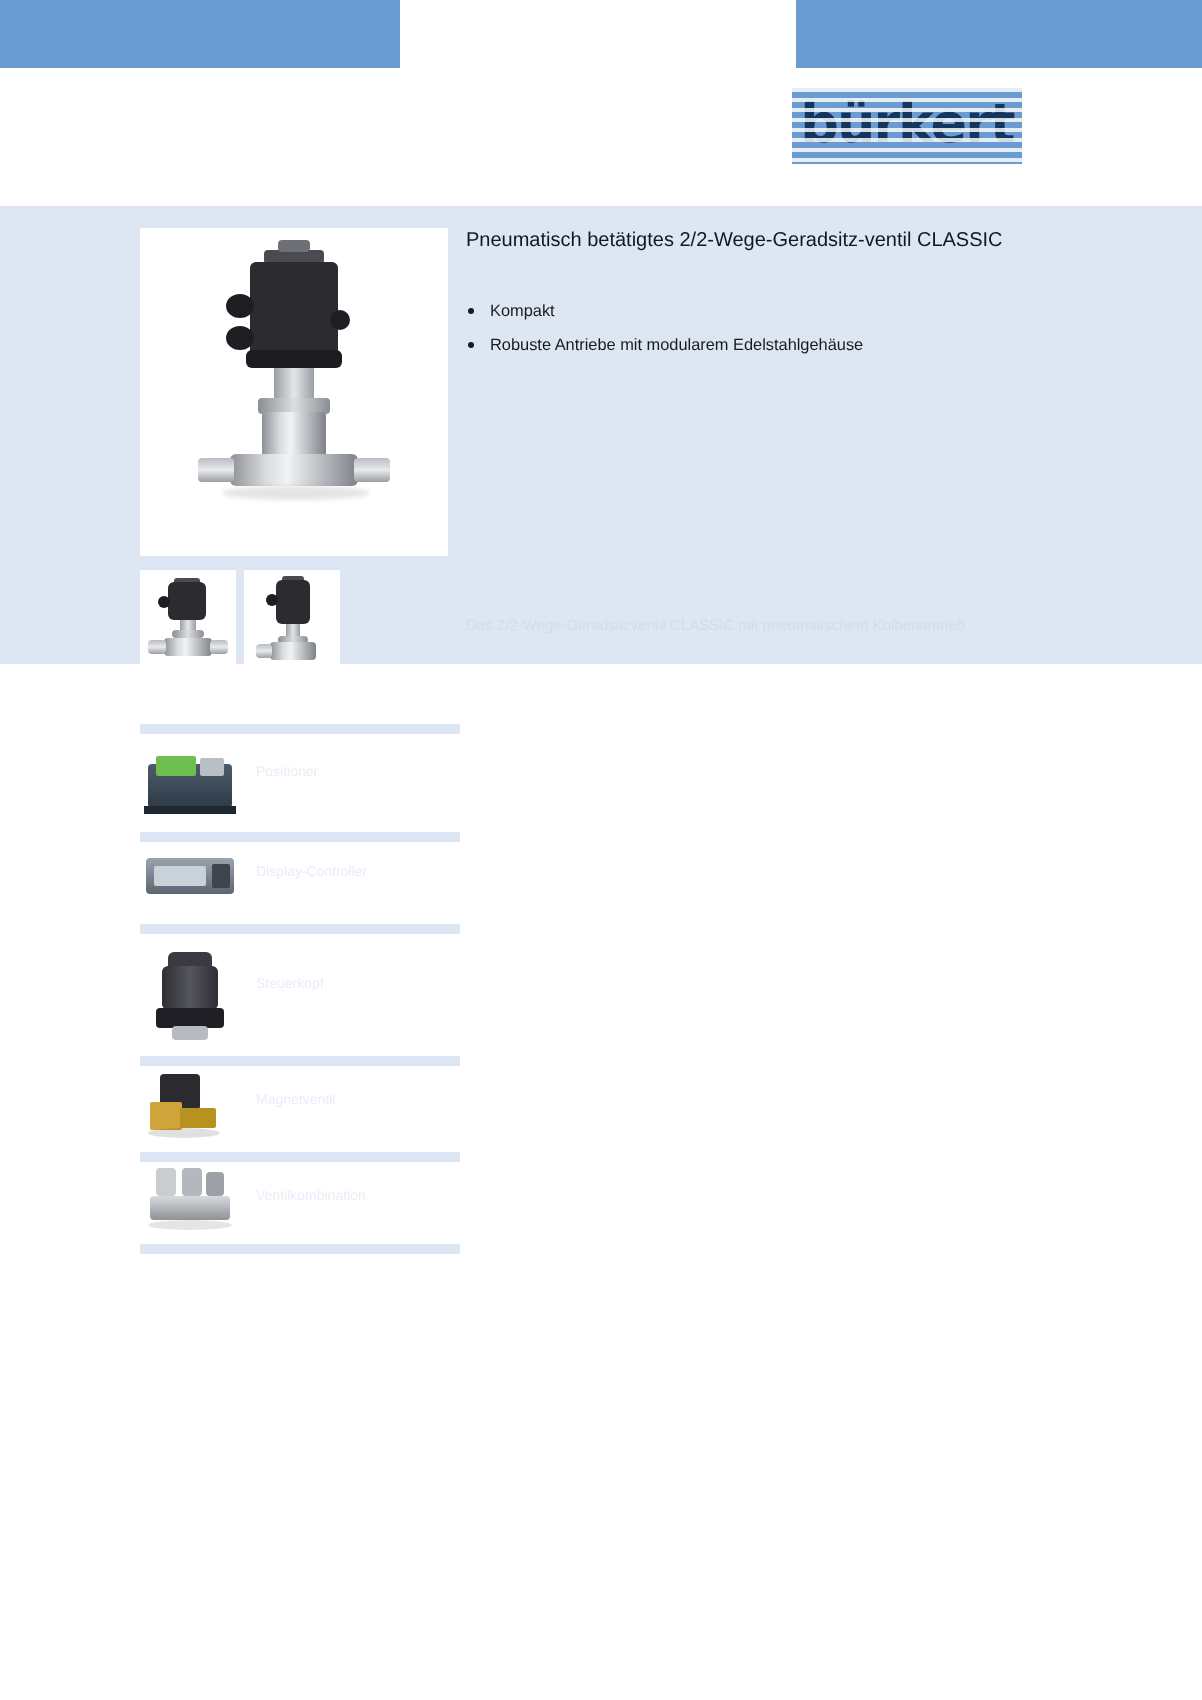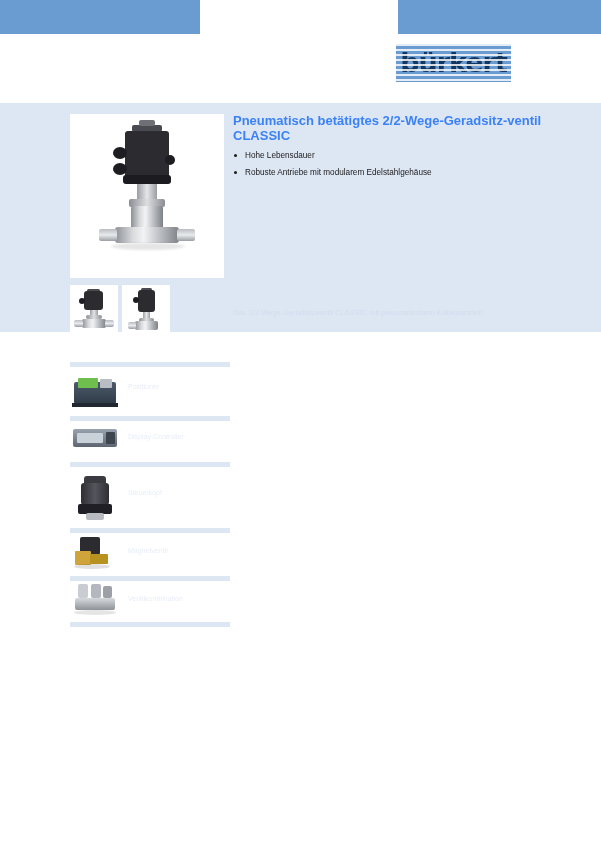--- a/index.html
+++ b/index.html
@@ -126,23 +126,23 @@
     border-radius: 50%;
     filter: blur(1px);
   }
 
   
   .hero-title {
     position: absolute;
     left: 233px;
     top: 113px;
     width: 330px;
-    color: #3b82f6;
-    font-size: 13px;
-    font-weight: bold;
+    color: #0f172a;
+    font-size: 10px;
+    font-weight: normal;
     line-height: 15px;
   }
   .bullets {
     position: absolute;
     left: 233px;
     top: 150px;
     width: 340px;
     margin: 0;
     padding: 0;
     list-style: none;
@@ -257,21 +257,21 @@
 
     <div class="v-port" style="left:28px; top:114px; width:18px; height:12px;"></div>
     <div class="v-port" style="left:106px; top:114px; width:18px; height:12px;"></div>
     <div class="v-shadow" style="left:40px; top:128px; width:74px; height:7px;"></div>
   </div>
 </div>
 
 <div class="hero-title">Pneumatisch betätigtes 2/2-Wege-Geradsitz-ventil CLASSIC</div>
 
 <ul class="bullets">
-  <li>Hohe Lebensdauer</li>
+  <li>Kompakt</li>
   <li>Robuste Antriebe mit modularem Edelstahlgehäuse</li>
 </ul>
 
 <div class="hero-faded">Das 2/2-Wege-Geradsitzventil CLASSIC mit pneumatischem Kolbenantrieb</div>
 
 <div class="thumb thumb-1">
   <div class="prod-wrap">
     <div class="v-cap" style="left:17px; top:4px; width:13px; height:3px;"></div>
     <div class="v-actuator" style="left:14px; top:6px; width:19px; height:19px;"></div>
     <div class="v-knob" style="left:9px; top:13px; width:6px; height:6px;"></div>

